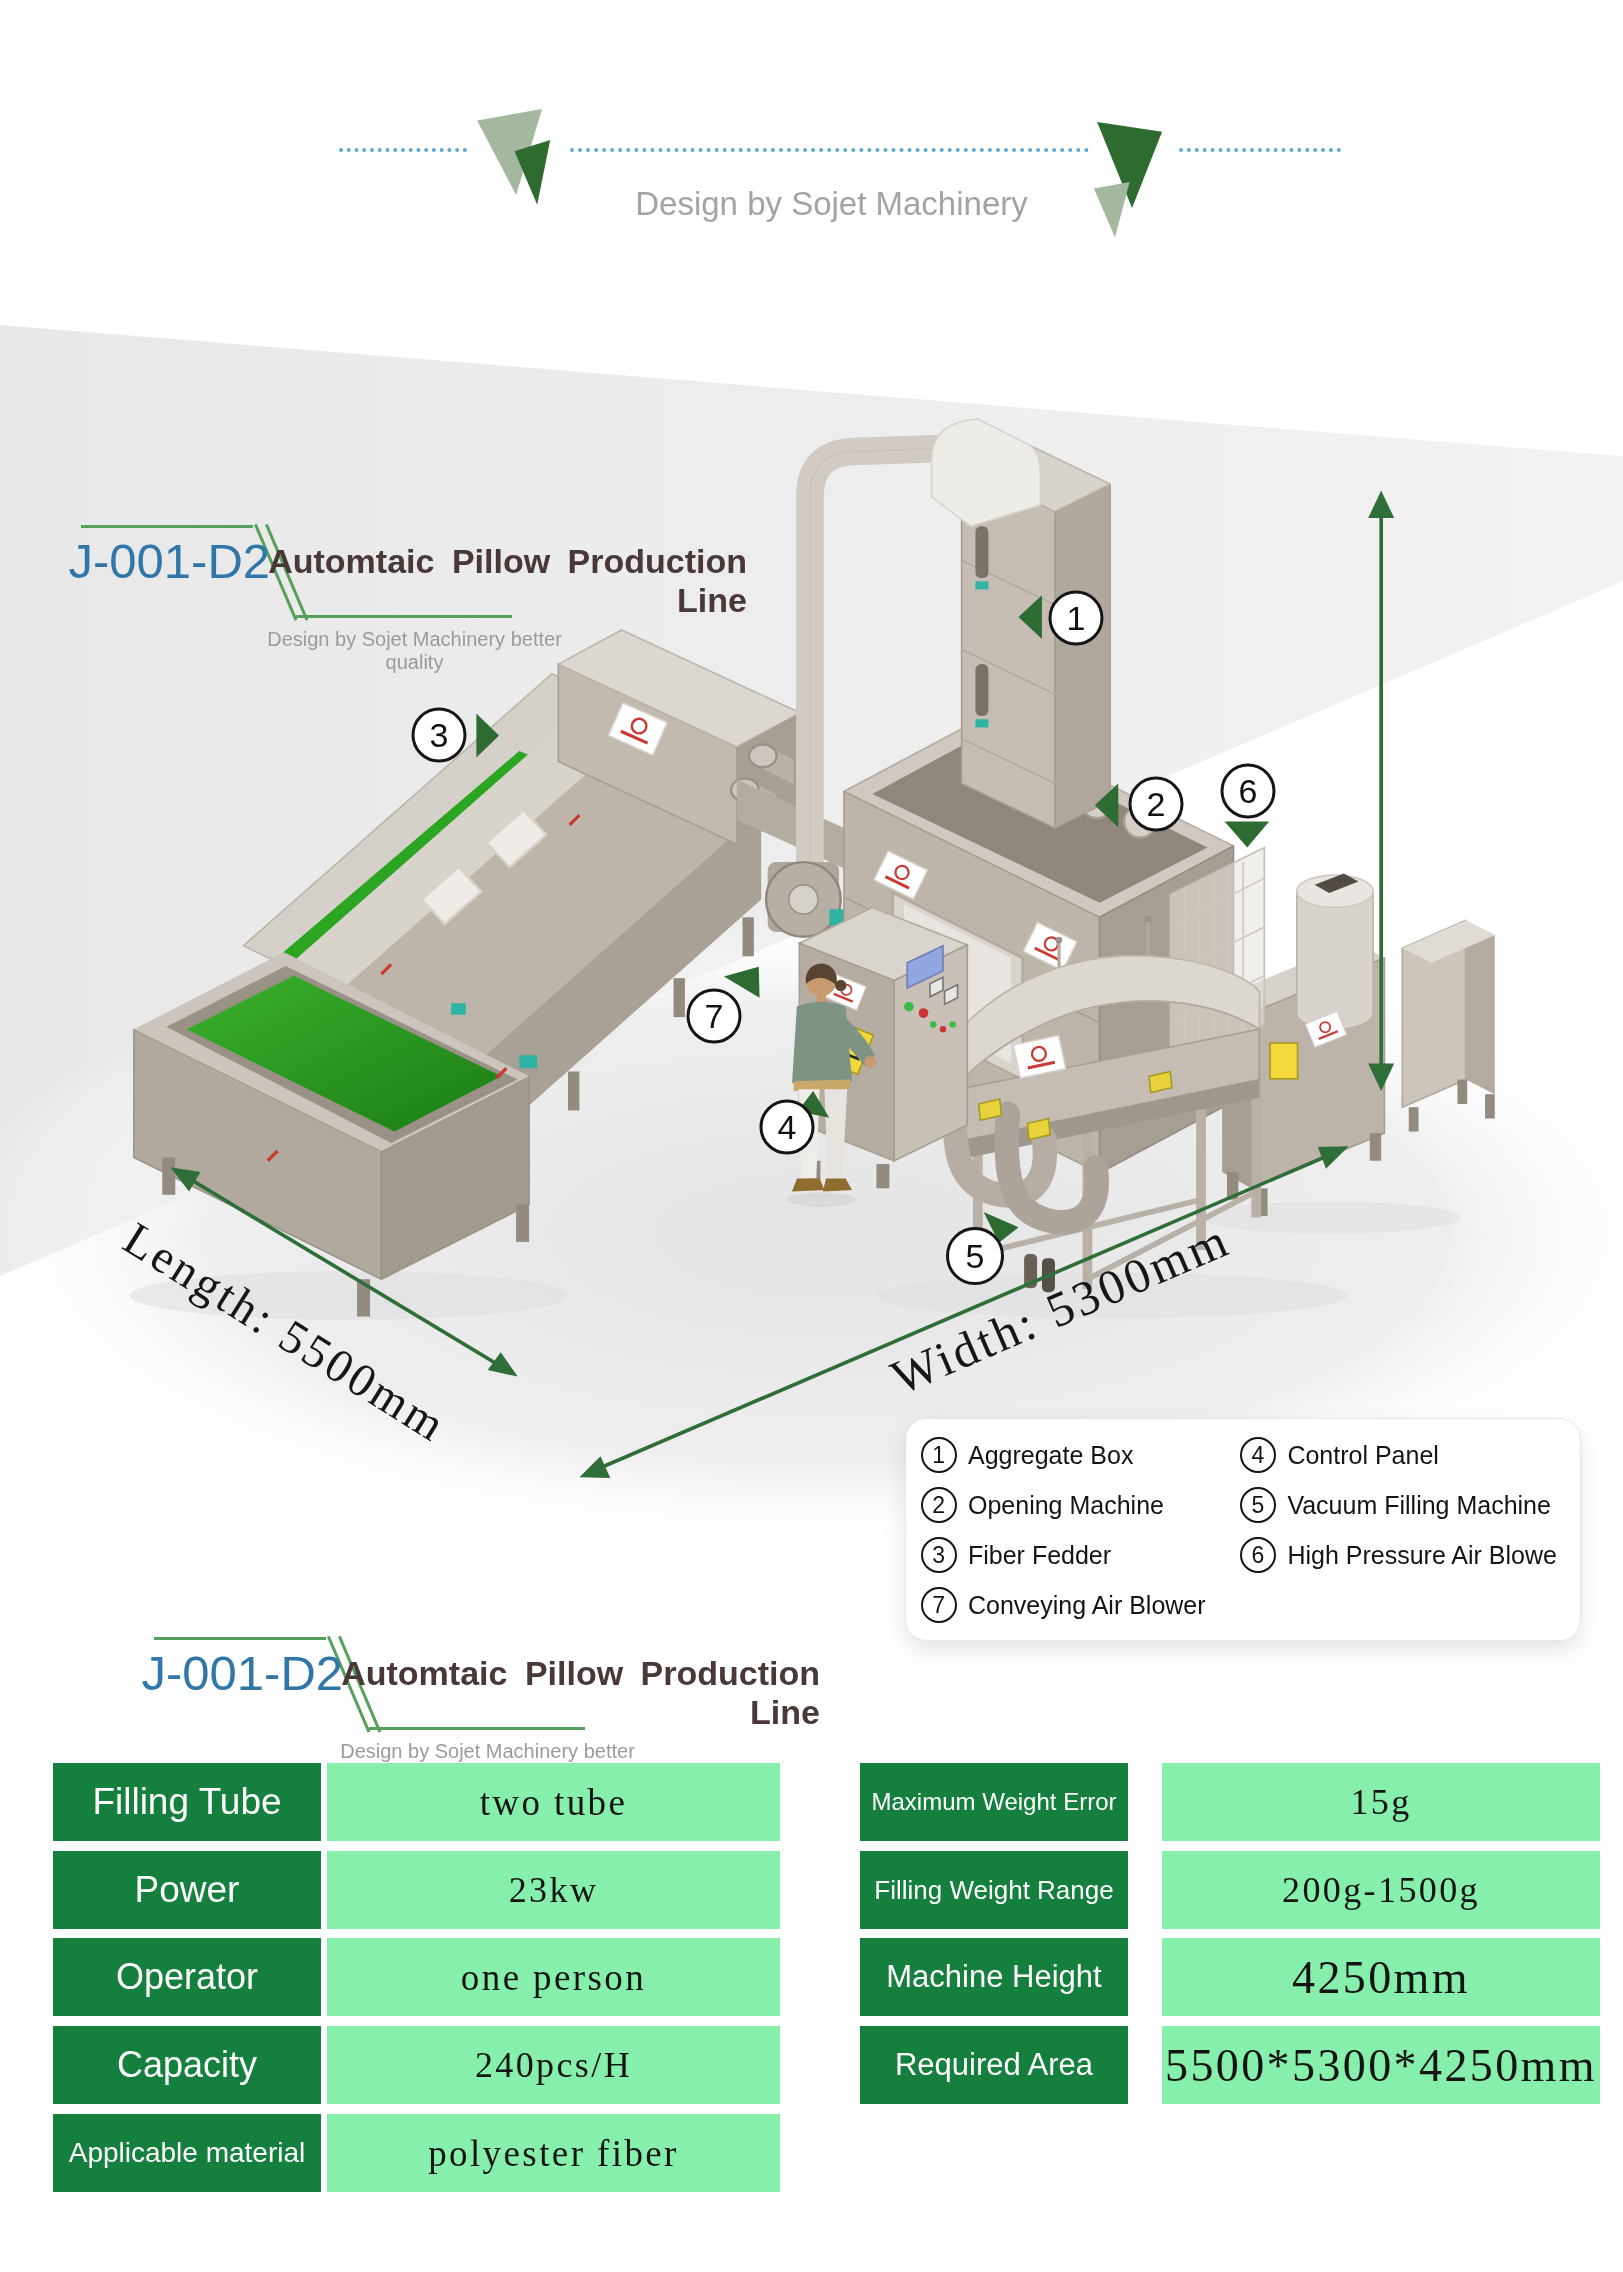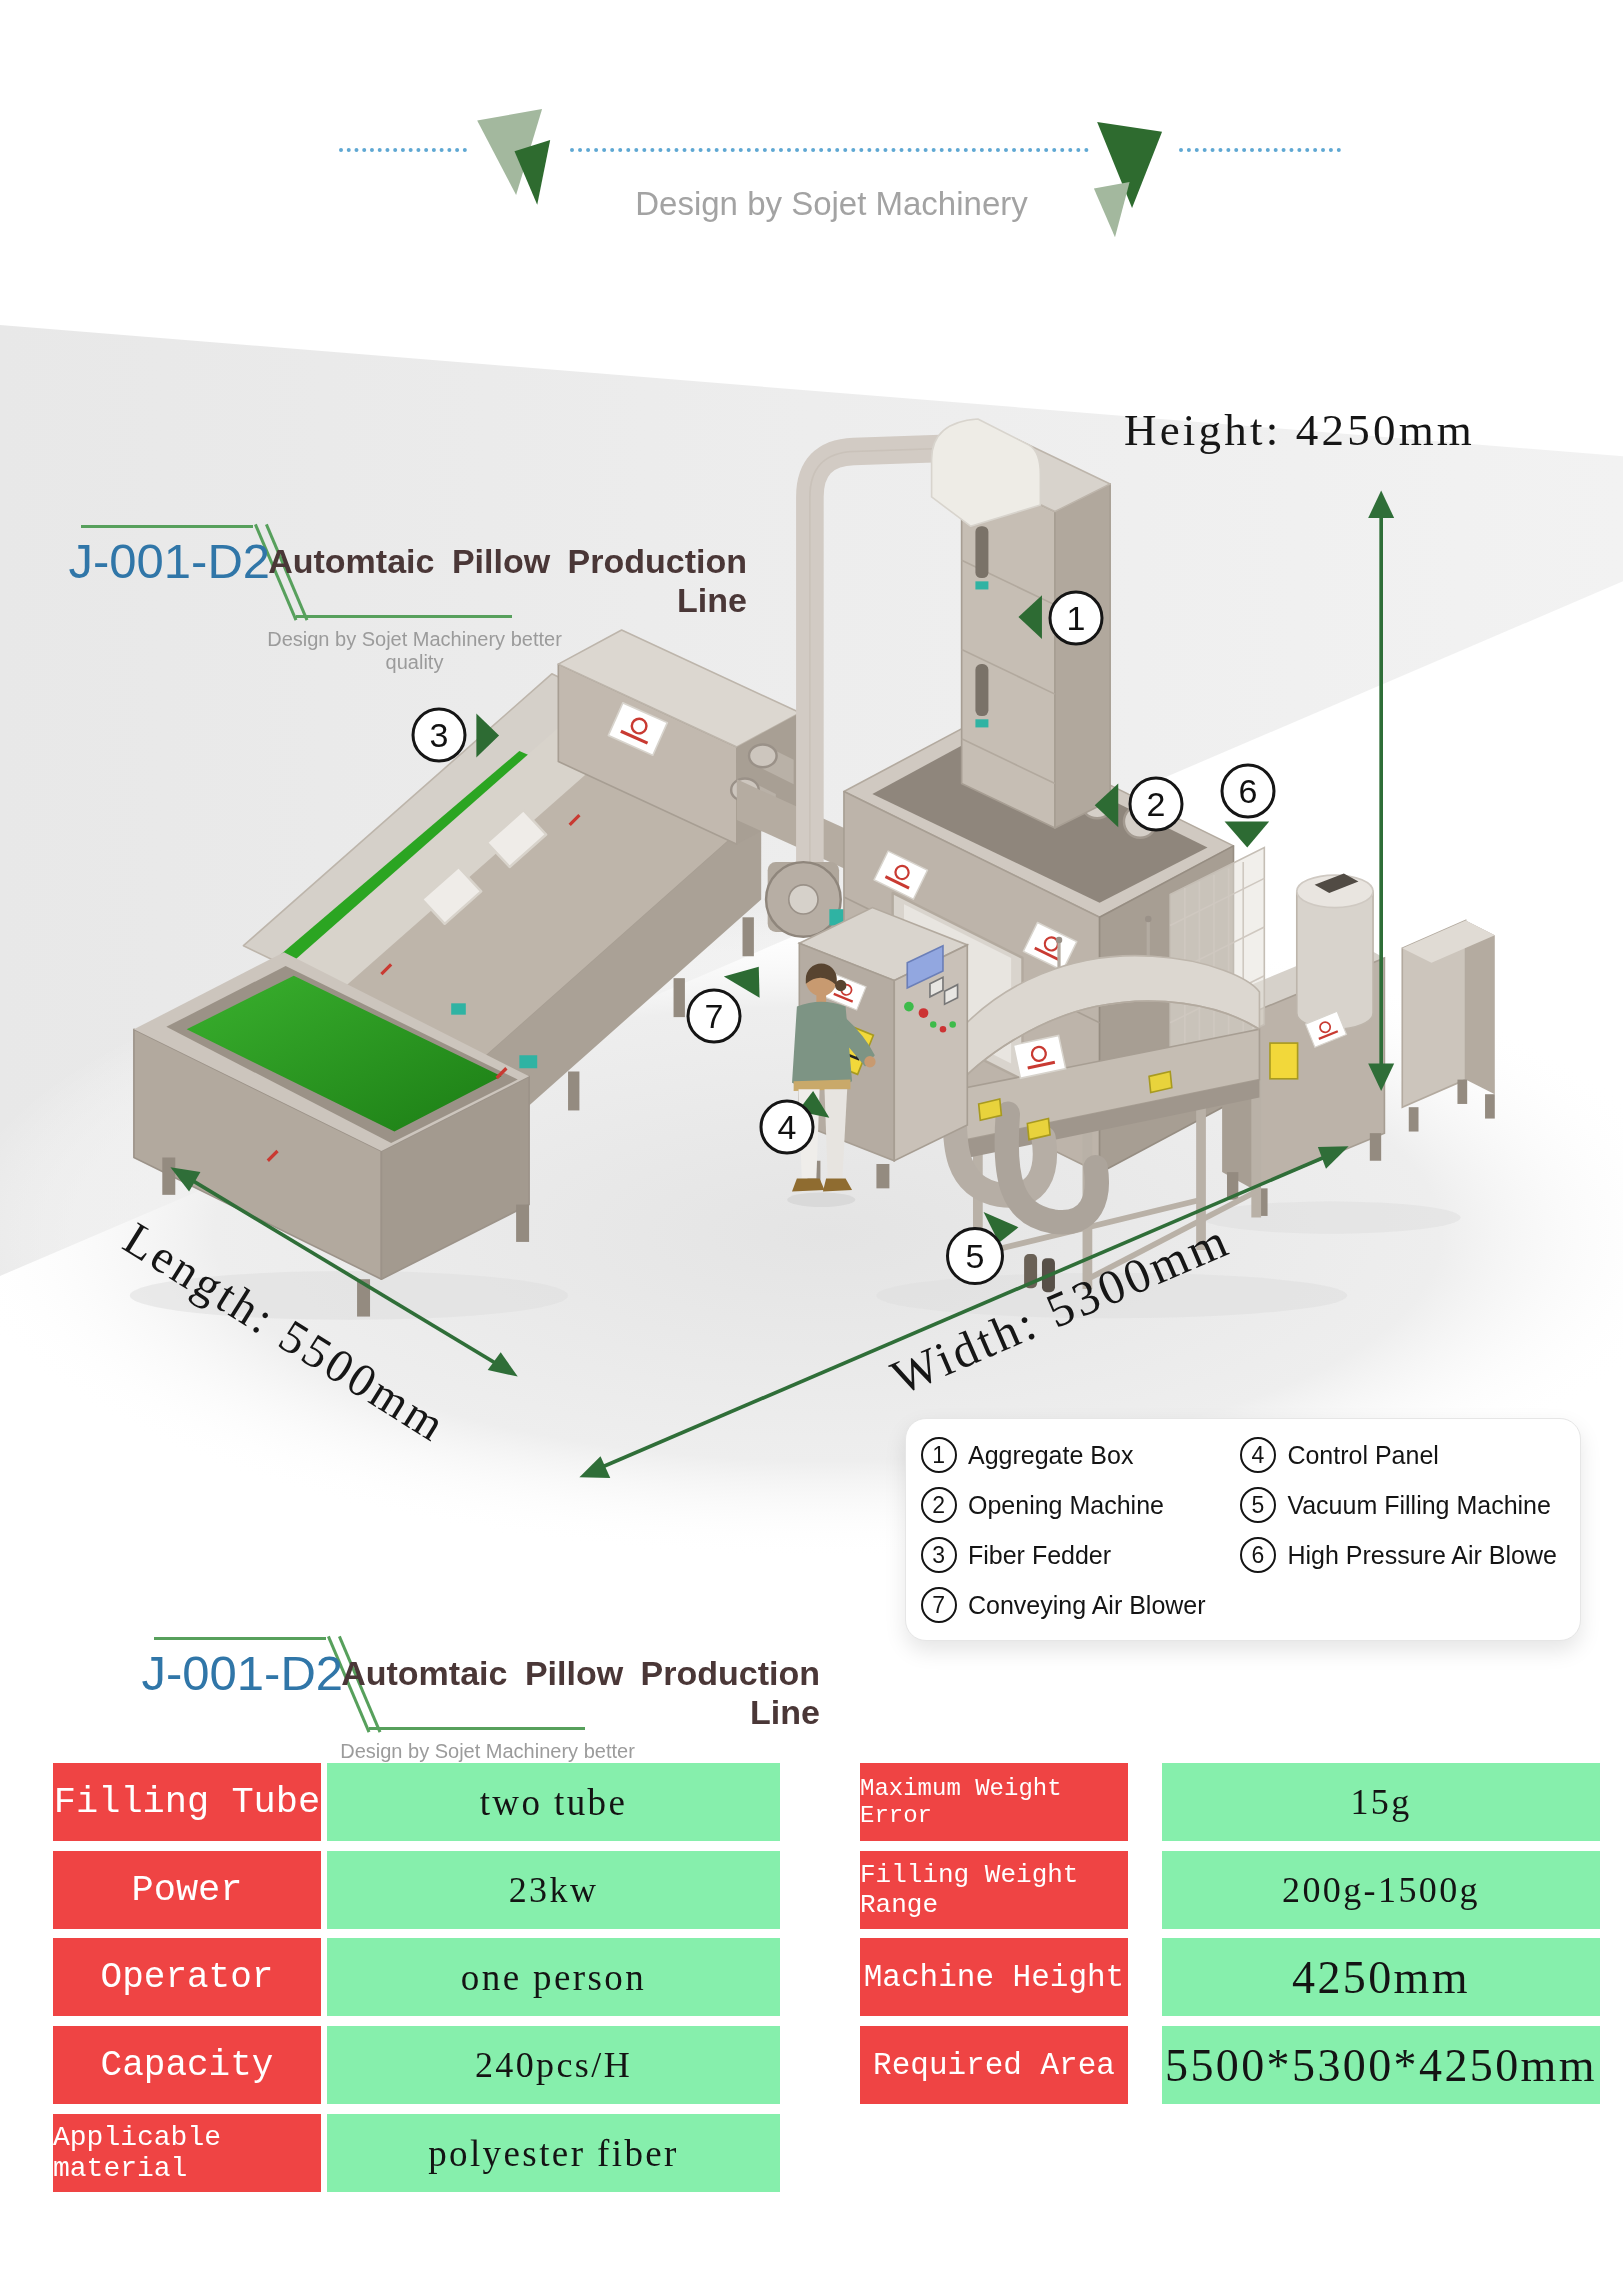--- a/index.html
+++ b/index.html
@@ -44,21 +44,21 @@
           border-radius:21px;box-shadow:0 9.7px 21px rgba(0,0,0,.10);}
   .legend-col{position:absolute;top:11.4px;}
   .lg-c1{left:14.6px;} .lg-c2{left:334px;}
   .legend-item{display:flex;align-items:center;height:50px;}
   .legend-num{flex:0 0 auto;width:32px;height:32px;border:2.4px solid #141414;border-radius:50%;
               display:flex;align-items:center;justify-content:center;font-size:23px;margin-right:11.4px;}
   .legend-label{font-size:25px;color:#141414;white-space:nowrap;}
 
   
   .cell{position:absolute;display:flex;align-items:center;justify-content:center;height:78px;}
-  .cell-h{background:#ef4444;color:#fff;font-family:Liberation Mono, monospace;}
+  .cell-h{background:#15803d;color:#fff;}
   .cell-v{background:#86efac;color:#141414;font-family:"Liberation Serif","DejaVu Serif",serif;letter-spacing:2.4px;}
   .cl{left:53px;width:268px;} .vl{left:327px;width:453px;}
   .cr{left:860px;width:268px;} .vr{left:1162px;width:438px;}
   .r1{top:1763px;} .r2{top:1851px;} .r3{top:1938px;} .r4{top:2026px;} .r5{top:2114px;}
   .fs46{font-size:37px;} .fs44{font-size:36px;} .fs42{font-size:46px;} .fs38{font-size:31px;}
   .fs34{font-size:28px;} .fs32{font-size:26px;} .fs30{font-size:24px;}
 </style>
 </head>
 <body>
 
@@ -333,21 +333,20 @@
   <div class="abs prod-block" style="left:122px;top:1617px;">
     <div class="abs pb-topline"></div>
     <div class="abs pb-diag pb-d1"></div>
     <div class="abs pb-diag pb-d2"></div>
     <div class="abs pb-botline"></div>
     <div class="abs pb-code">J-001-D2</div>
     <div class="abs pb-name">Automtaic  Pillow  Production  Line</div>
     <div class="abs pb-tagline">Design by Sojet Machinery better quality</div>
   </div>
 
-  <div class="abs dim dim-h">Height: 4250mm</div>
   <div class="abs dim dim-l">Length: 5500mm</div>
   <div class="abs dim dim-w">Width: 5300mm</div>
 
   <div class="abs callout" style="left:1076px;top:618px;">1</div>
   <div class="abs callout" style="left:1156px;top:804px;">2</div>
   <div class="abs callout" style="left:439px;top:735px;">3</div>
   <div class="abs callout" style="left:787px;top:1127px;">4</div>
   <div class="abs callout big" style="left:975px;top:1256px;">5</div>
   <div class="abs callout" style="left:1248px;top:791px;">6</div>
   <div class="abs callout" style="left:714px;top:1016px;">7</div>

